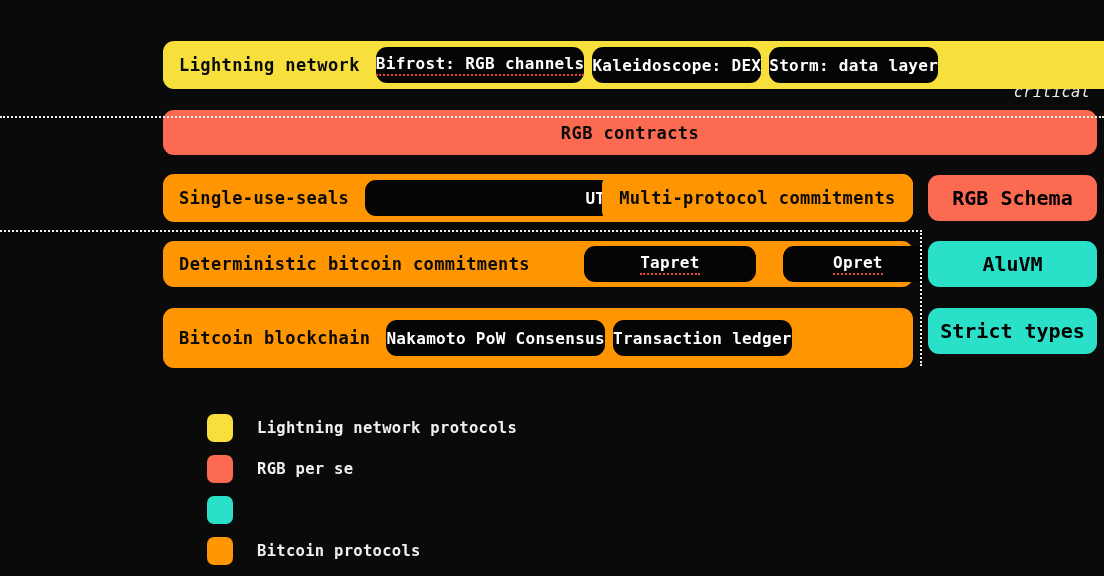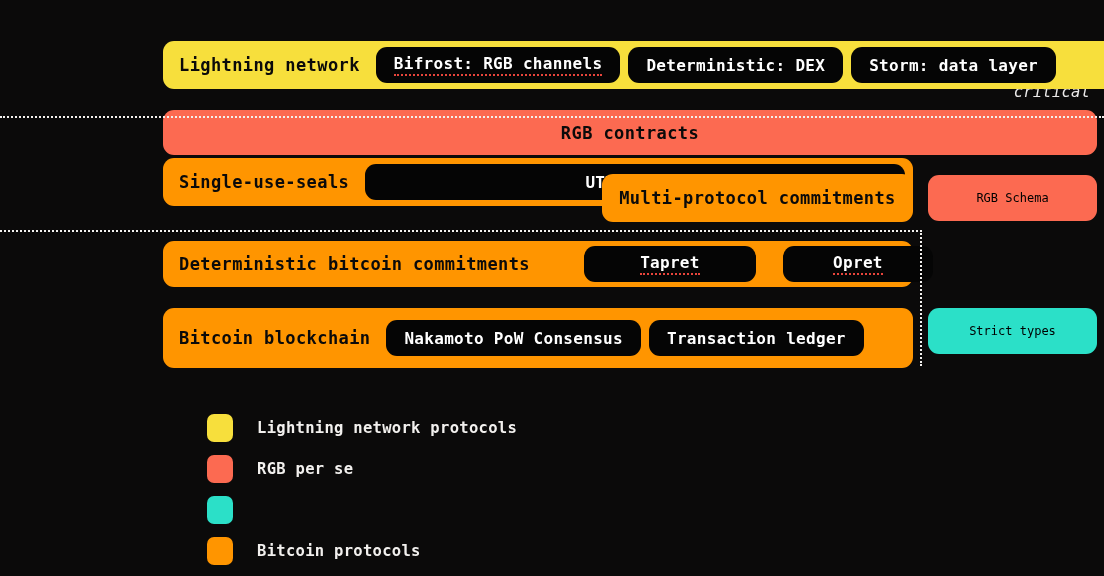--- a/index.html
+++ b/index.html
@@ -85,51 +85,51 @@
     color: #ffffff;
     border-radius: 11px;
     font-weight: bold;
     font-size: 16px;
     letter-spacing: 0.3px;
     white-space: nowrap;
     display: flex;
     align-items: center;
     justify-content: center;
     height: 36px;
-    padding: 0 18px;
+    padding: 0 0;
     margin-right: 8px;
     flex: 0 0 auto;
   }
 
   
   .c-yellow { background: #f7df3c; }
   .c-salmon { background: #fc6a51; }
   .c-orange { background: #ff9500; }
   .c-teal   { background: #2be0c8; }
 
   
   .row-ln   { left: 163px; top: 41px;  width: 1000px; height: 48px; }
   .row-rgbc { left: 163px; top: 110px; width: 934px; height: 45px; justify-content: center; }
-  .row-sus  { left: 163px; top: 158px; width: 750px; height: 48px; }
+  .row-sus  { left: 163px; top: 174px; width: 750px; height: 48px; }
   .row-mpc  { left: 602px; top: 174px; width: 311px; height: 48px; justify-content: center; }
   .row-det  { left: 163px; top: 241px; width: 750px; height: 46px; gap: 19px; }
   .row-btc  { left: 163px; top: 308px; width: 750px; height: 60px; }
 
   .side-col {
     position: absolute;
     left: 928px;
     width: 169px;
     height: 46px;
     border-radius: 11px;
     display: flex;
     align-items: center;
     justify-content: center;
     z-index: 10;
   }
-  .side-col .band-title { padding: 0 6px; font-size: 12px; }
+  .side-col .band-title { padding: 0 6px; font-size: 20px; font-weight: bold; }
   .col-schema { top: 175px; height: 46px; }
   .col-aluvm  { top: 241px; }
   .col-strict { top: 308px; }
 
   
   .band.center { justify-content: center; }
   .band.center .band-title { padding: 0; }
 
   
   .sp {
@@ -177,21 +177,21 @@
   <div class="hdash d1"></div>
   <div class="hdash d2"></div>
   <div class="vdash"></div>
 
   <div class="band c-yellow row-ln">
     <span class="band-title">Lightning network</span>
     <span class="pill">
         <span class="sp">Bifrost: RGB channels</span>
       </span>
     <span class="pill">
-        <span>Deterministic: DEX</span>
+        <span>Kaleidoscope: DEX</span>
       </span>
     <span class="pill">
         <span>Storm: data layer</span>
       </span>
   </div>
 
   <div class="band center c-salmon row-rgbc">
     <span class="band-title">RGB contracts</span>
   </div>
 
@@ -223,20 +223,23 @@
         <span>Nakamoto PoW Consensus</span>
       </span>
     <span class="pill">
         <span>Transaction ledger</span>
       </span>
   </div>
 
   <div class="side-col c-salmon col-schema">
     <span class="band-title">RGB Schema</span>
   </div>
+  <div class="side-col c-teal col-aluvm">
+    <span class="band-title">AluVM</span>
+  </div>
   <div class="side-col c-teal col-strict">
     <span class="band-title">Strict types</span>
   </div>
 
   <div id="legend">
 
     <div class="legend-row">
       <span class="swatch c-yellow"></span>
       <span class="legend-text">Lightning network protocols</span>
     </div>

